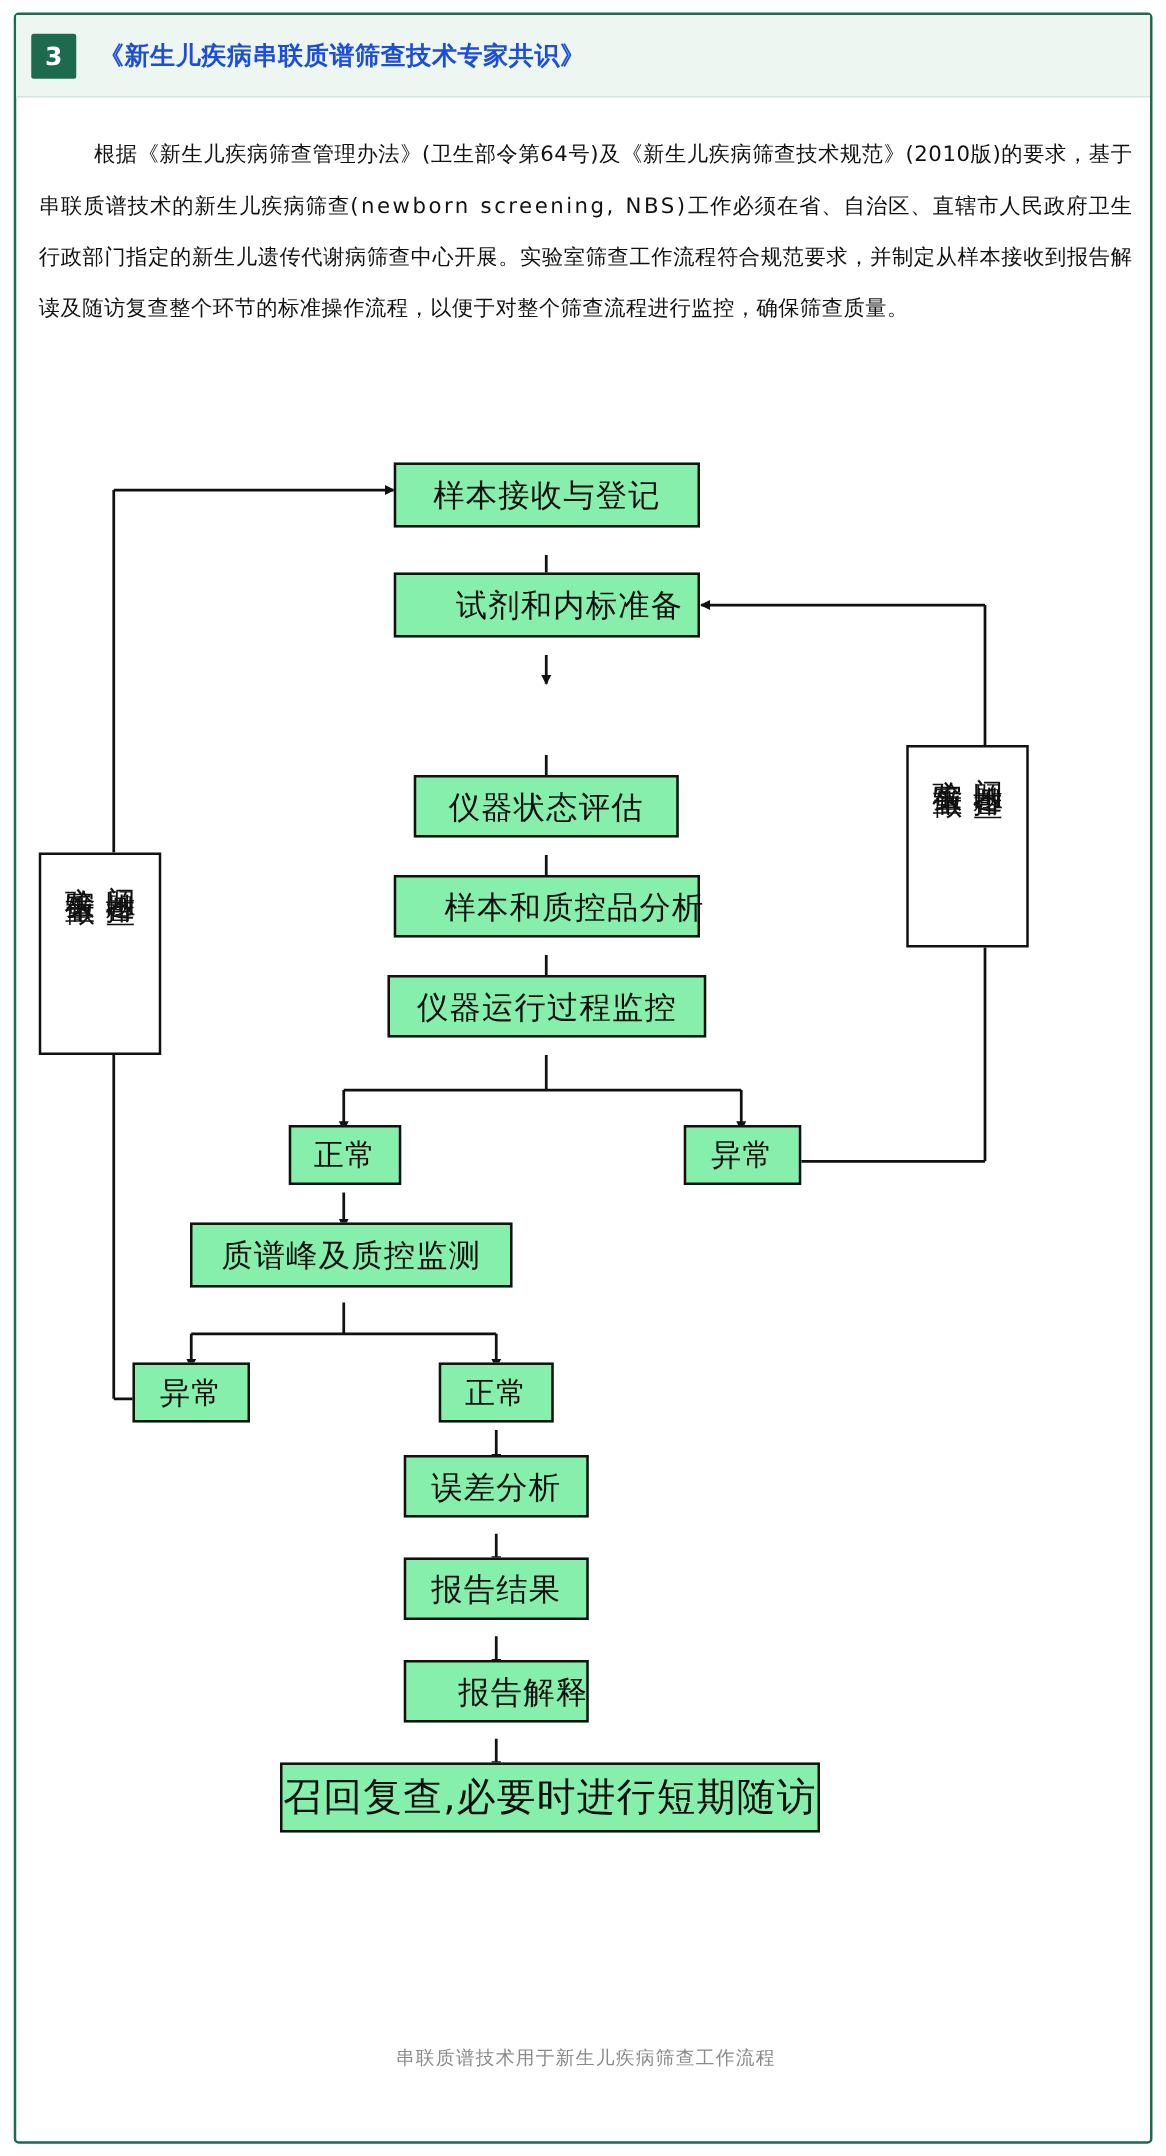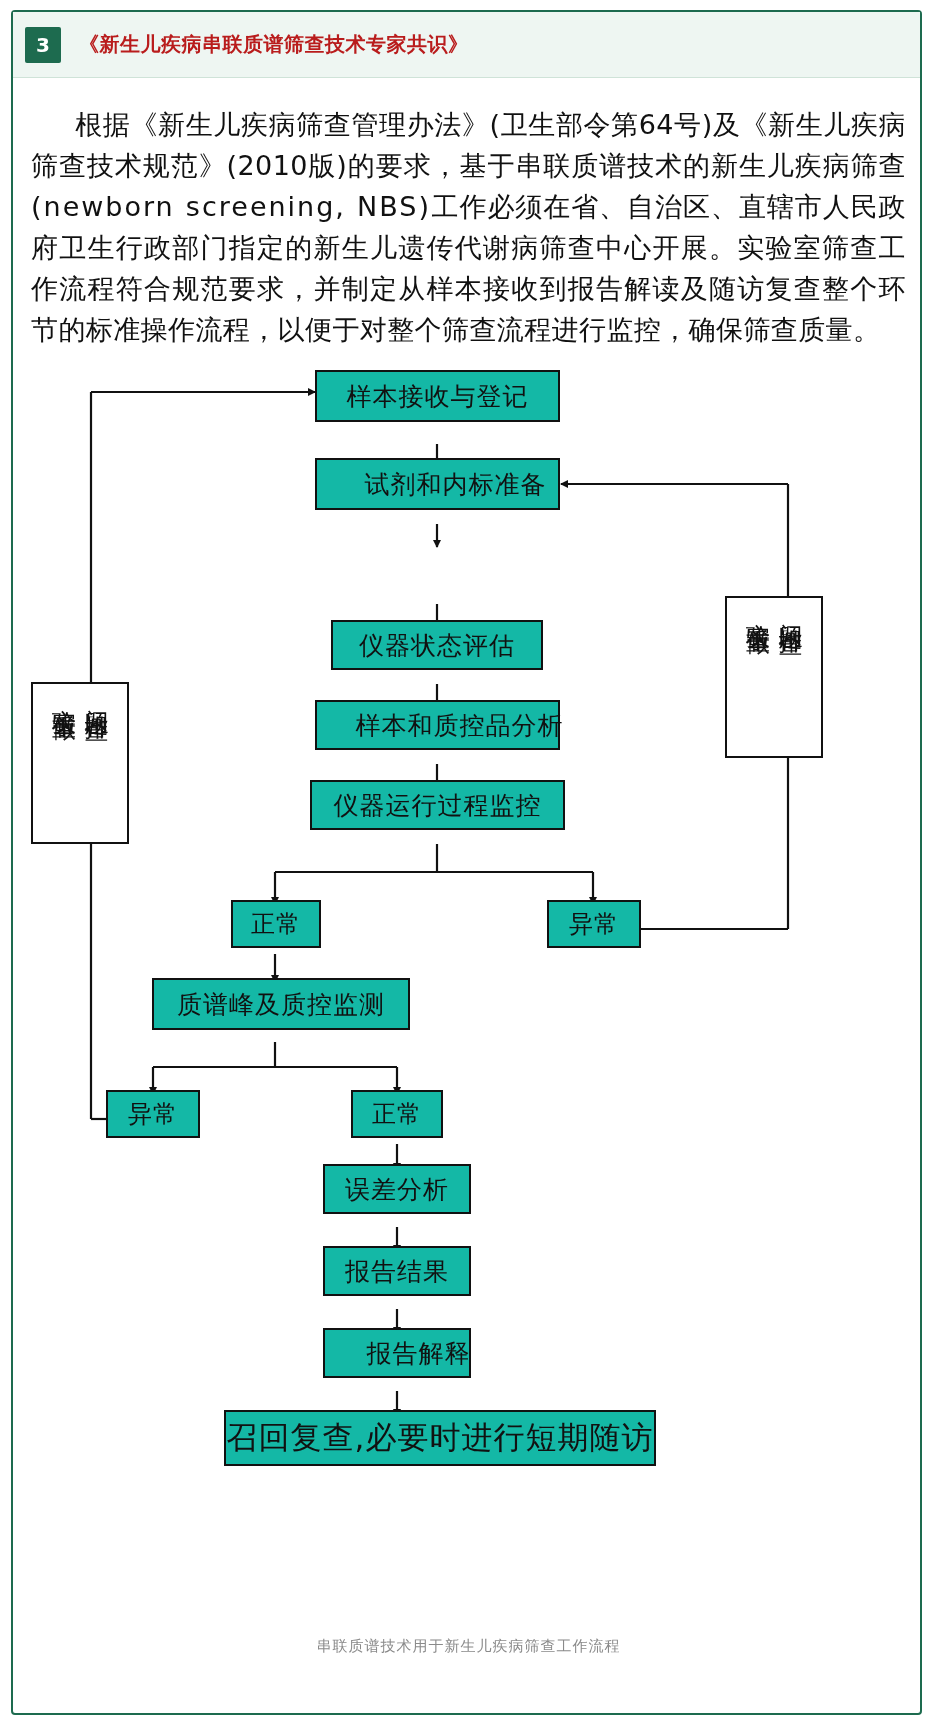--- a/index.html
+++ b/index.html
@@ -52,32 +52,32 @@
     font-size: 20px;
     font-weight: bold;
     display: flex;
     align-items: center;
     justify-content: center;
     border-radius: 2px;
     flex: none;
   }
   .header-title {
     margin-left: 18px;
-    color: #b91c1c;
+    color: #1d4ed8;
     font-size: 20px;
     font-weight: bold;
     letter-spacing: 0.5px;
   }
   
   .body-text {
     position: absolute;
     left: 18px;
     top: 92px;
     width: 875px;
-    font-size: 27px;
+    font-size: 17px;
     line-height: 41px;
     color: #111111;
     text-align: justify;
     letter-spacing: 0.4px;
   }
   .body-text .indent { display: inline-block; width: 44px; }
   .mono-sp { letter-spacing: 2px; }
 
   
   .flow {
@@ -86,21 +86,21 @@
     top: 320px;
     width: 911px;
     height: 1300px;
   }
   .flow svg { position: absolute; left: 0; top: 0; }
 
   .node {
     position: absolute;
     box-sizing: border-box;
     border: 2px solid #111111;
-    background: #14b8a6;
+    background: #86efac;
     color: #111111;
     display: flex;
     align-items: center;
     justify-content: center;
     font-size: 25px;
     letter-spacing: 1px;
     white-space: nowrap;
     font-family: "DejaVu Sans", "Liberation Sans", sans-serif;
   }
   .node.small { font-size: 24px; }

